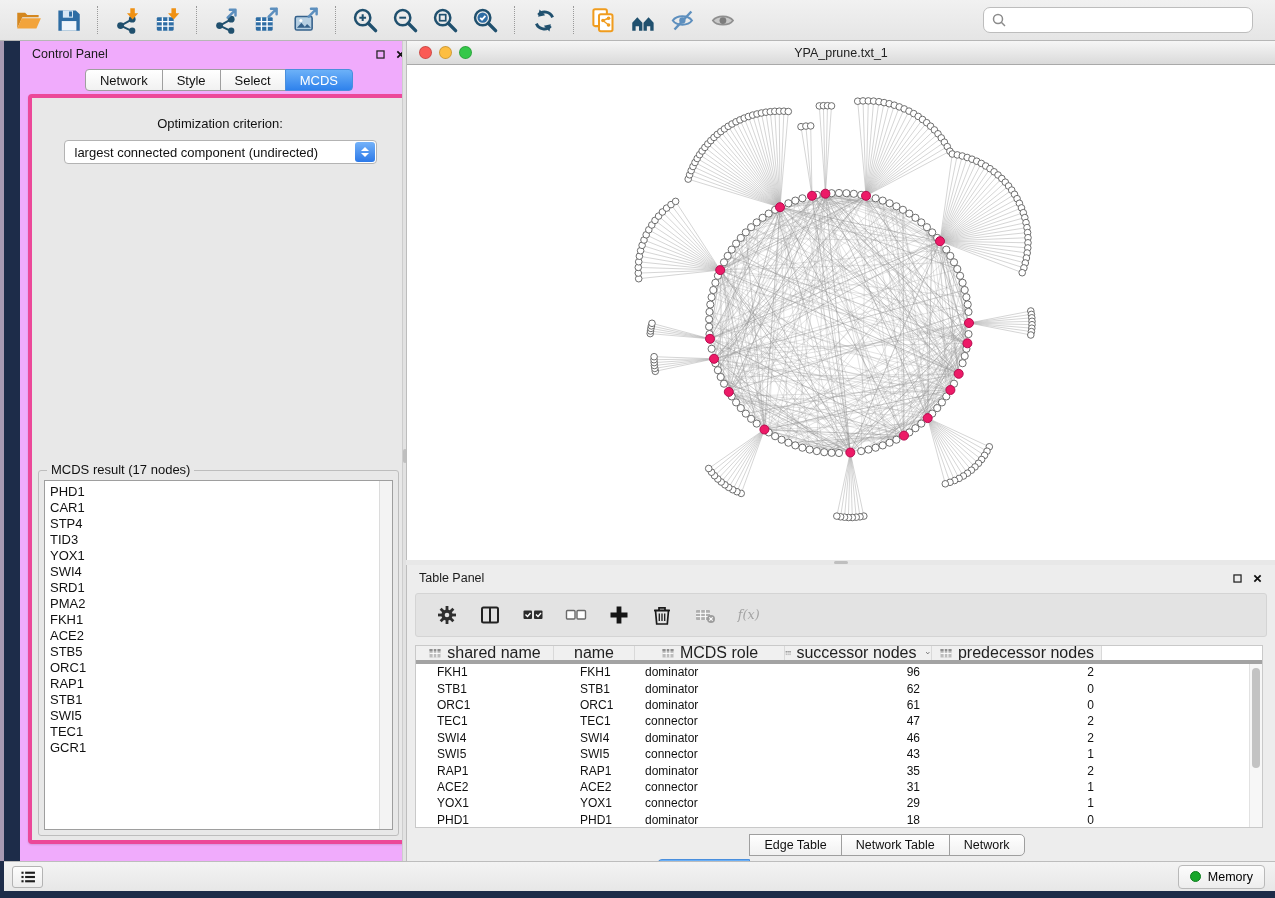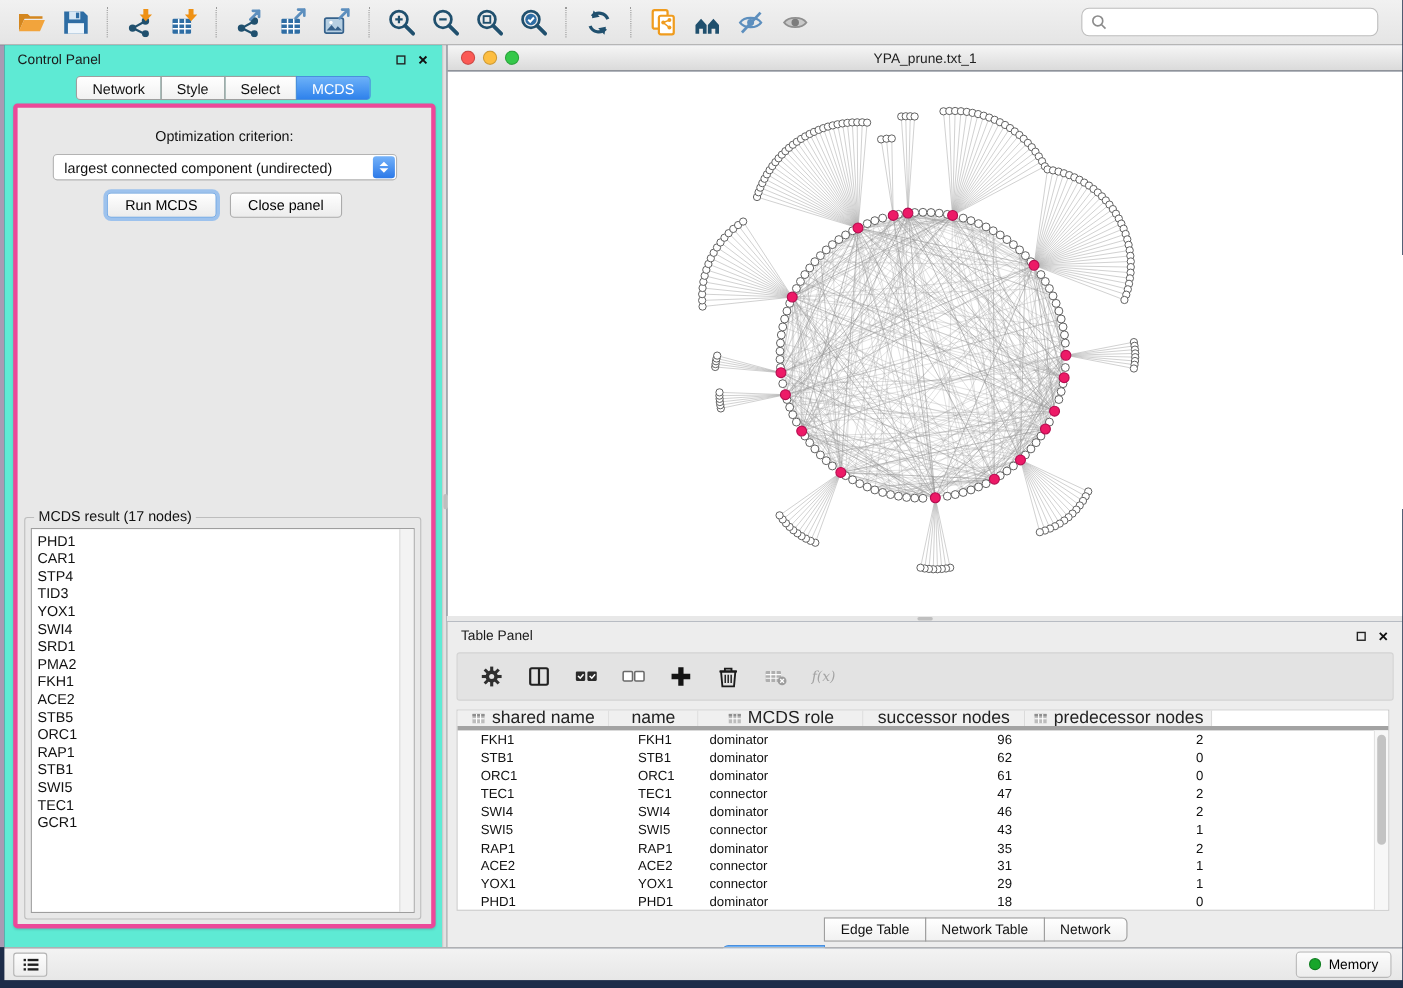--- a/index.html
+++ b/index.html
@@ -35,21 +35,21 @@
 
   
   .left-strip { position:absolute; left:0; top:41px; width:4px; height:820px; background:#a89ab3; }
 
   
   .panel-titlebar { height:26px; display:flex; align-items:center; padding:0 12px; font-size:12.5px; color:#1a1a1a; }
   .win-btns { margin-left:auto; display:flex; gap:9px; align-items:center; }
   .win-btns svg { width:11px; height:11px; }
 
   
-  .control-panel { position:absolute; left:4px; top:41px; width:398px; height:820px; background:#5eead4; }
+  .control-panel { position:absolute; left:20px; top:41px; width:398px; height:820px; background:#f0abfc; }
   .cp-tabs { position:relative; z-index:2; margin-top:2px; height:22px; display:flex; justify-content:center; }
   .tab {
     height:22px; padding:0 14px; font-size:13px; display:flex; align-items:center;
     background:linear-gradient(#ffffff,#f1f1f1); border:1px solid #9f9f9f; margin-left:-1px;
     color:#111; cursor:default; white-space:nowrap;
   }
   .tab:first-child { border-radius:4px 0 0 4px; margin-left:0; }
   .tab:last-child { border-radius:0 4px 4px 0; }
   .tab.active { background:linear-gradient(#6cb1f8,#2f82ec); color:#fff; border-color:#4a8fdd; }
   .cp-body {
@@ -431,24 +431,20 @@
         <span class="tab active">MCDS</span>
       </div>
     <div class="cp-body">
       <div class="opt-label">Optimization criterion:</div>
       <div class="dropdown">
         <span>largest connected component (undirected)</span>
         <span class="dd-stepper">
             <i class="up"></i>
             <i class="dn"></i>
           </span>
-      </div>
-      <div class="btn-row">
-        <button class="push-btn focused">Run MCDS</button>
-        <button class="push-btn">Close panel</button>
       </div>
       <div class="result-box">
         <span class="result-legend">MCDS result (17 nodes)</span>
         <div class="result-list">
           <div class="list-scroll"></div>
         <div>PHD1</div>
             <div>CAR1</div>
             <div>STP4</div>
             <div>TID3</div>
             <div>YOX1</div>
@@ -1360,21 +1356,21 @@
           </div>
           <div class="th" style="width: 81px;">
             <span>name</span>
           </div>
           <div class="th" style="width: 150px;">
             <svg class="ch">
               <use href="#i-colhead"></use>
             </svg>
             <span>MCDS role</span>
           </div>
-          <div class="th" style="width: 147px; flex-direction: column;">
+          <div class="th" style="width: 147px;">
             <svg class="ch">
               <use href="#i-colhead"></use>
             </svg>
             <span>successor nodes</span>
             <svg class="cv">
               <use href="#i-chevron-down"></use>
             </svg>
           </div>
           <div class="th" style="width: 170px;">
             <svg class="ch">

